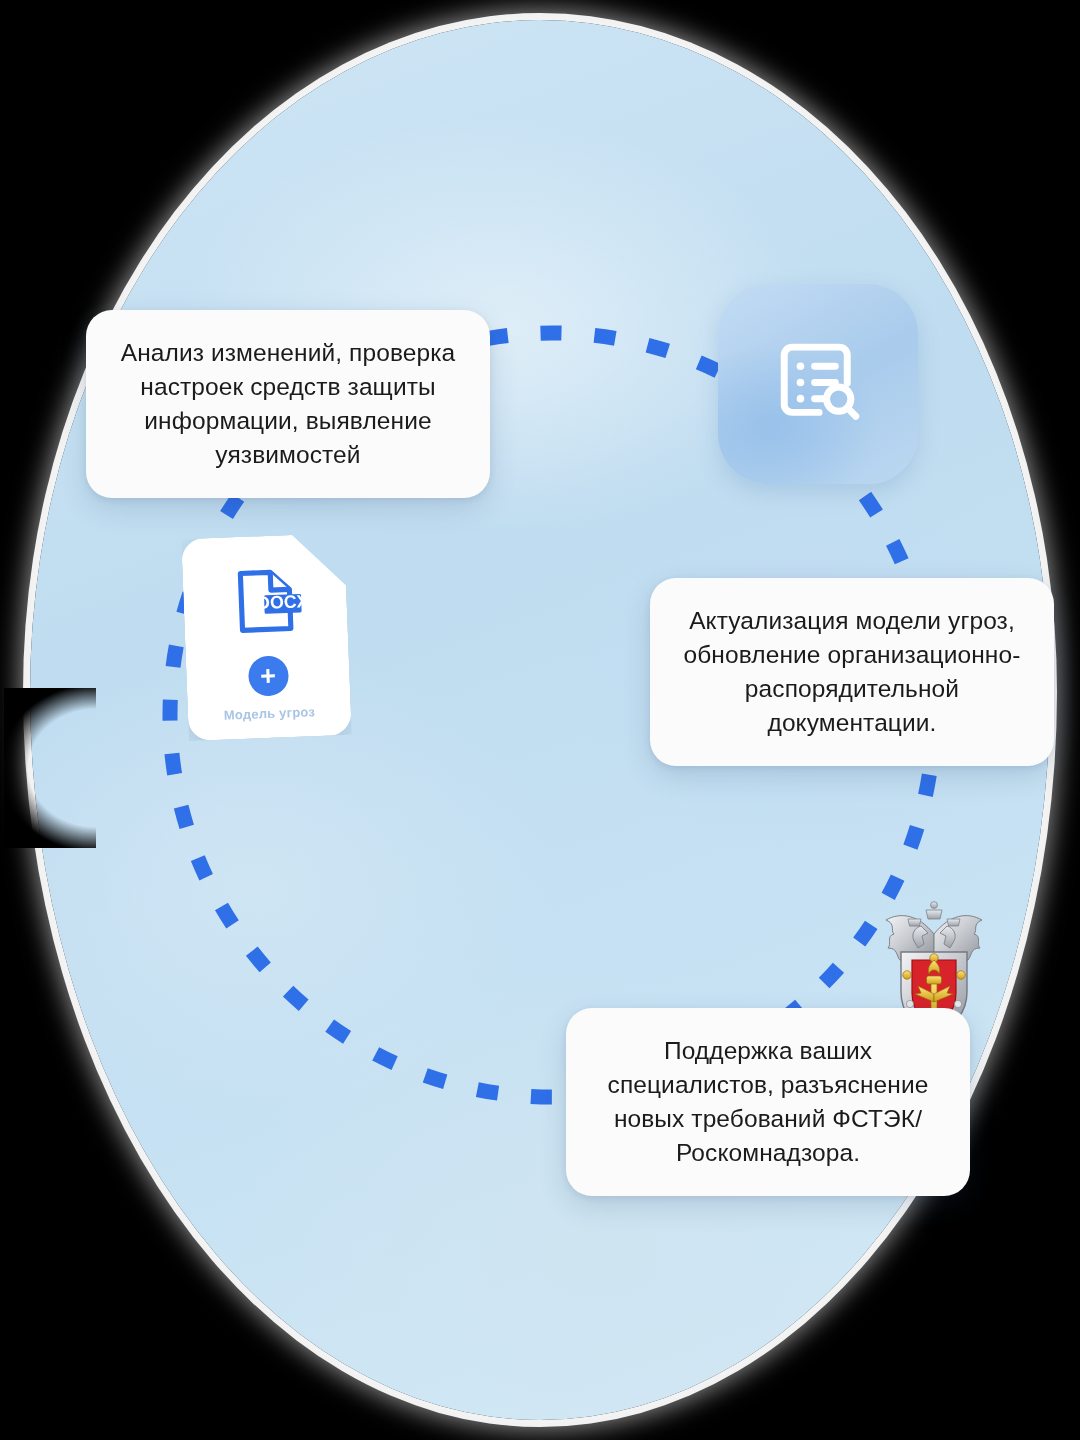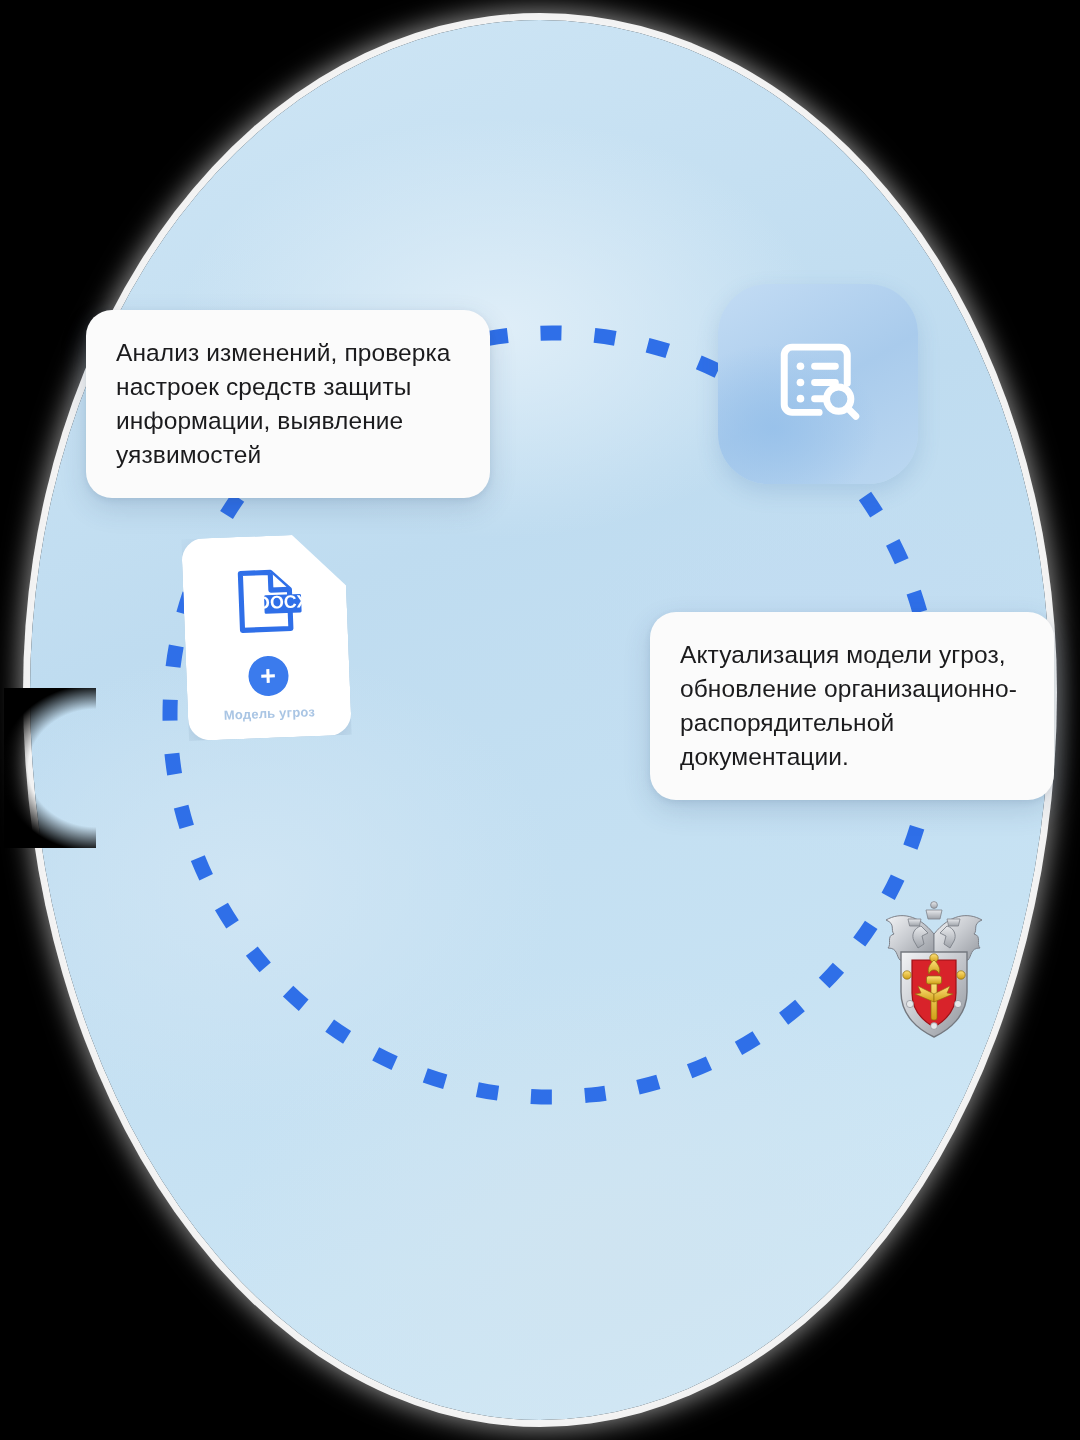--- a/index.html
+++ b/index.html
@@ -36,24 +36,25 @@
     background:#fbfbfb;
     border-radius:26px;
     box-shadow:0 10px 28px rgba(40,70,110,.16), 0 2px 6px rgba(40,70,110,.10);
     box-sizing:border-box;
     color:#1b1b1d;
     font-size:24.5px;
     line-height:34px;
     letter-spacing:.1px;
     padding:26px 30px;
     white-space:pre-line;
+    text-align:center;
   }
 
   #card-analysis{left:86px;top:310px;width:404px;}
-  #card-update{left:650px;top:612px;width:404px;}
+  #card-update{left:650px;top:578px;width:404px;}
   #card-help{left:82px;top:826px;width:404px;}
   #card-support{left:566px;top:1008px;width:404px;}
 
   
   .tile{
     position:absolute;left:718px;top:284px;width:200px;height:200px;
     border-radius:50px;
     background:
       radial-gradient(ellipse 150px 120px at 28% 72%, rgba(150,192,234,.85) 0%, rgba(150,192,234,0) 70%),
       linear-gradient(150deg,#c3dcf4 0%,#a9cbec 52%,#bcd8f1 100%);
@@ -181,14 +182,15 @@
       <path d="M60 104 l-16 -8 3 7 -6 1 19 8 z" fill="url(#gold)" stroke="#8d6a0c" stroke-width=".6"></path>
       <path d="M60 104 l16 -8 -3 7 6 1 -19 8 z" fill="url(#gold)" stroke="#8d6a0c" stroke-width=".6"></path>
     </svg>
   </div>
 
   <div class="card" id="card-analysis">Анализ изменений, проверка настроек средств защиты информации, выявление уязвимостей</div>
 
   <div class="card" id="card-update">Актуализация модели угроз, обновление организационно-распорядительной документации.</div>
 
 
+  <div class="card" id="card-support">Поддержка ваших специалистов, разъяснение новых требований ФСТЭК/Роскомнадзора.</div>
 
 </div>
 
 </body></html>

